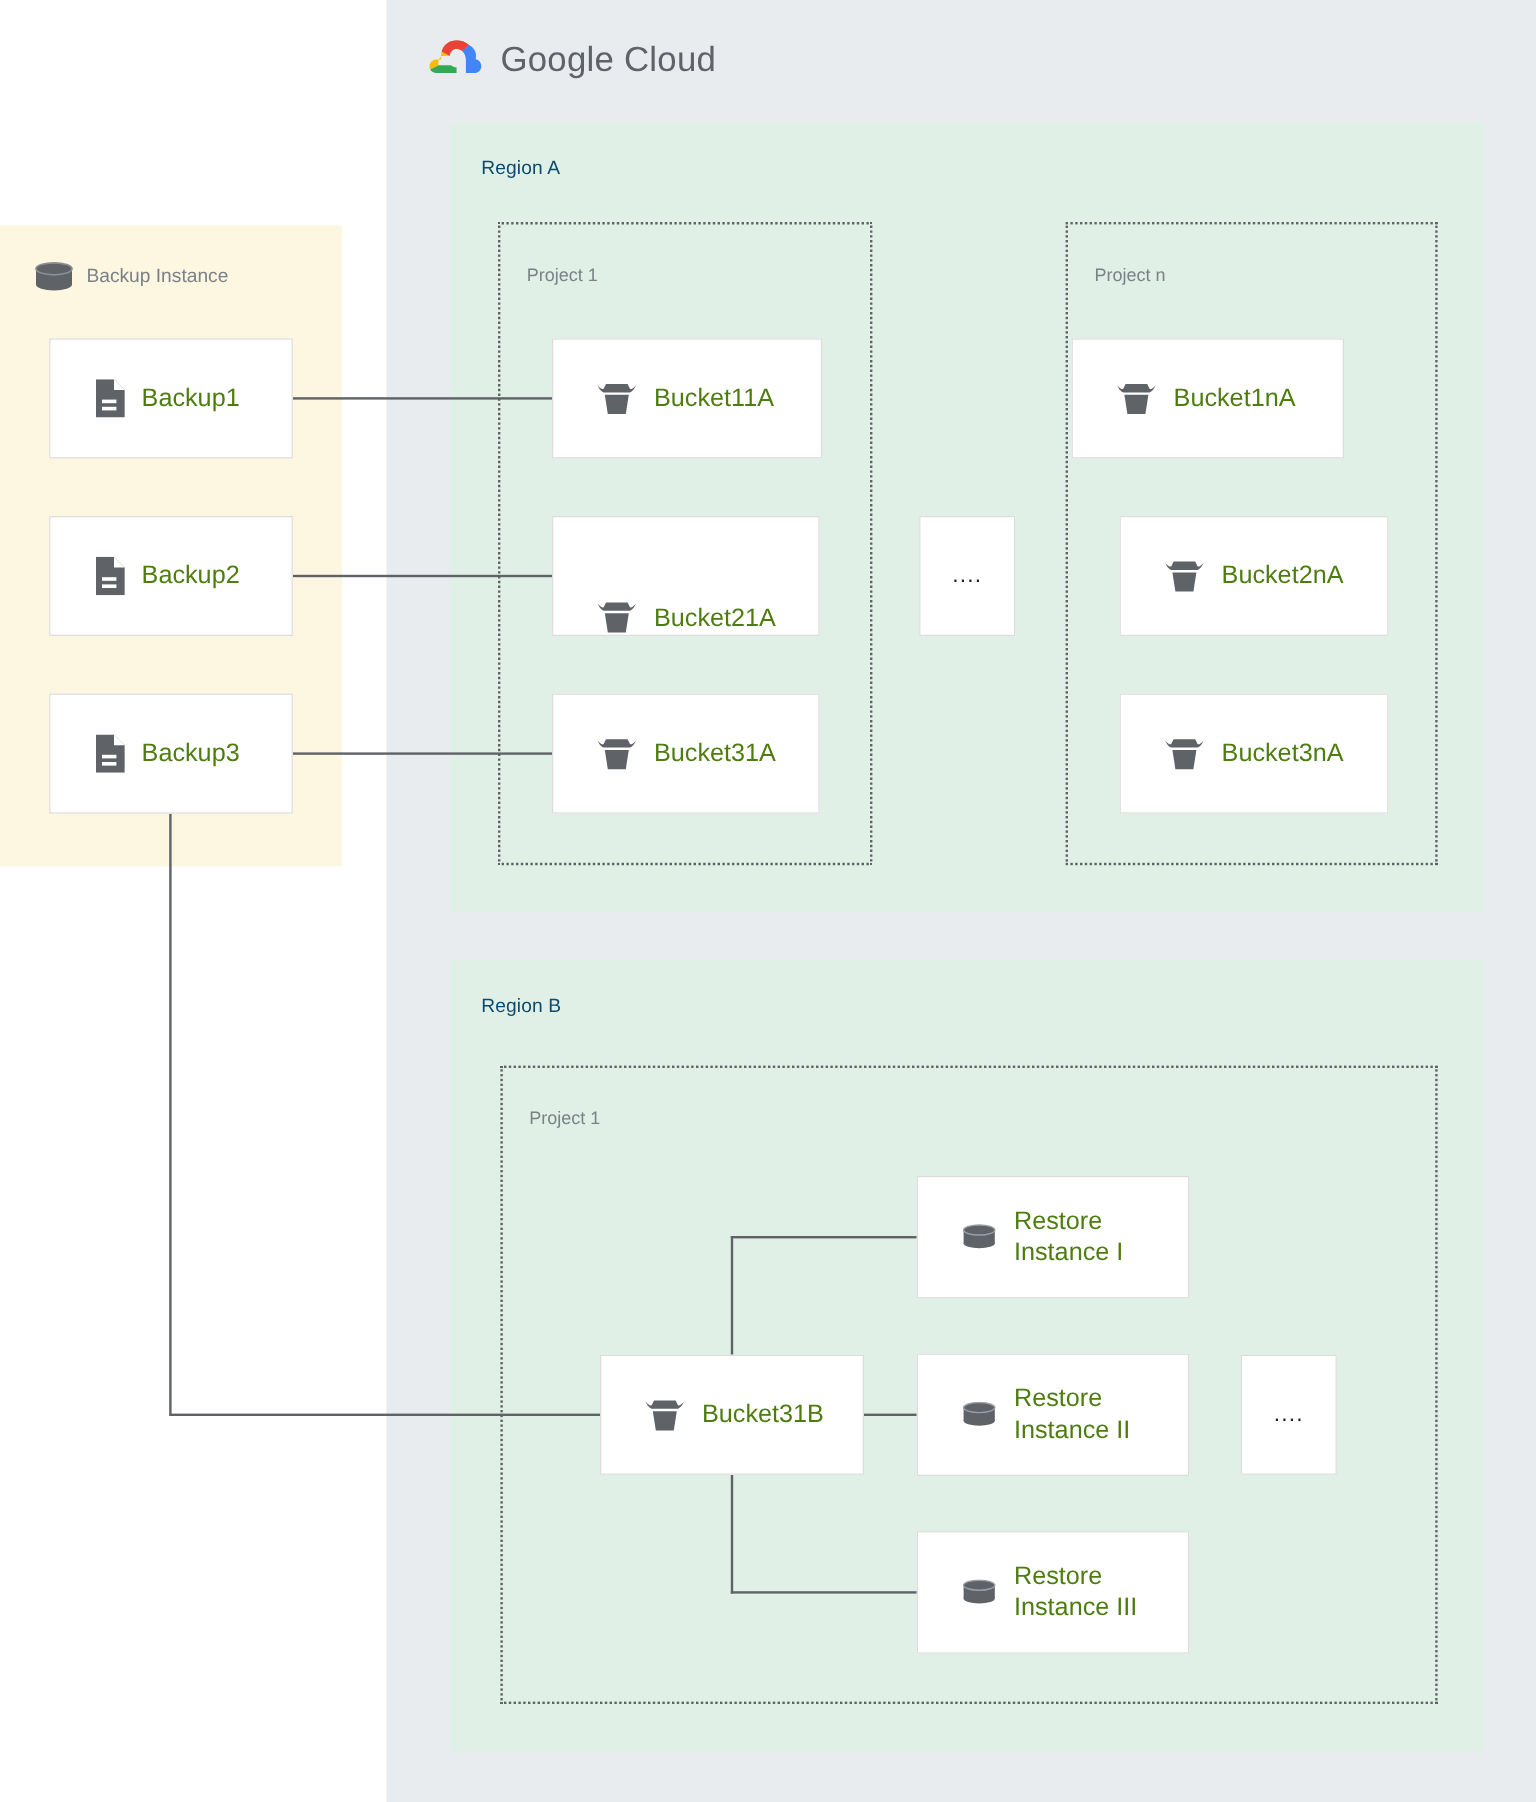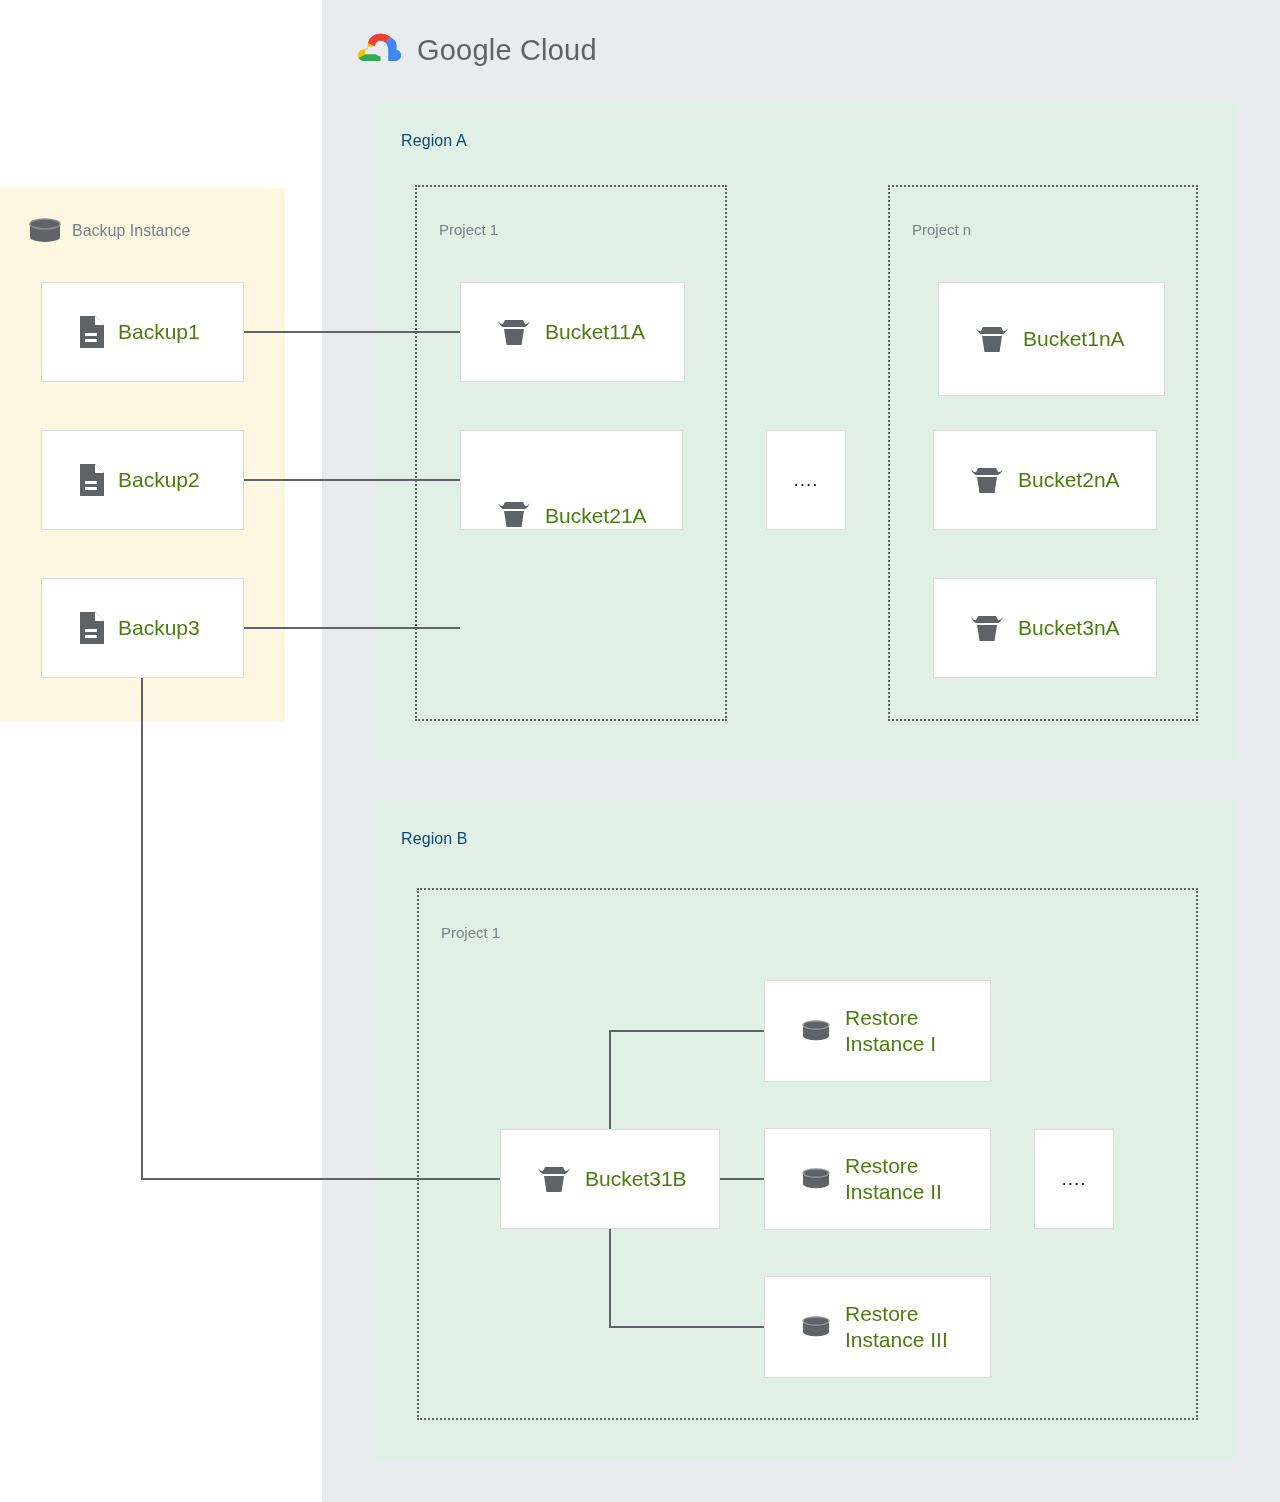--- a/index.html
+++ b/index.html
@@ -73,21 +73,21 @@
   
   #backup1 { left: 41px; top: 282px; width: 203px; height: 100px; }
   #backup2 { left: 41px; top: 430px; width: 203px; height: 100px; }
   #backup3 { left: 41px; top: 578px; width: 203px; height: 100px; }
 
   
   #bucket11a { left: 460px; top: 282px; width: 225px; height: 100px; }
   #bucket21a { left: 460px; top: 430px; width: 223px; height: 100px; align-items: flex-end; }
   #bucket31a { left: 460px; top: 578px; width: 223px; height: 100px; }
   
-  #bucket1na { left: 938px; top: 282px; width: 227px; height: 114px; }
+  #bucket1na { left: 893px; top: 282px; width: 227px; height: 100px; }
   #bucket2na { left: 933px; top: 430px; width: 224px; height: 100px; }
   #bucket3na { left: 933px; top: 578px; width: 224px; height: 100px; }
   
   #ellipsis-a { left: 766px; top: 430px; width: 80px; height: 100px; }
 
   
   #bucket31b { left: 500px; top: 1129px; width: 220px; height: 100px; }
   #restore1   { left: 764px; top: 980px;  width: 227px; height: 102px; }
   #restore2   { left: 764px; top: 1128px; width: 227px; height: 102px; }
   #restore3   { left: 764px; top: 1276px; width: 227px; height: 102px; }
@@ -226,20 +226,27 @@
   </div>
 
   <div class="card" id="bucket21a">
     <svg class="icon icon-bucket" viewBox="0 0 34 30">
       <path d="M1 4 C1 4 3 9 6 10 L28 10 C31 9 33 4 33 4 C33 4 30 8 28 7 L26 3 L8 3 L6 7 C4 8 1 4 1 4 Z" fill="#5f6368"></path>
       <path d="M7 12 L27 12 L24.5 28 L9.5 28 Z" fill="#5f6368"></path>
     </svg>
     <span class="card-label">Bucket21A</span>
   </div>
 
+  <div class="card" id="bucket31a">
+    <svg class="icon icon-bucket" viewBox="0 0 34 30">
+      <path d="M1 4 C1 4 3 9 6 10 L28 10 C31 9 33 4 33 4 C33 4 30 8 28 7 L26 3 L8 3 L6 7 C4 8 1 4 1 4 Z" fill="#5f6368"></path>
+      <path d="M7 12 L27 12 L24.5 28 L9.5 28 Z" fill="#5f6368"></path>
+    </svg>
+    <span class="card-label">Bucket31A</span>
+  </div>
 
   <div class="card ellipsis" id="ellipsis-a">
     <span class="card-label">....</span>
   </div>
 
   <div class="card" id="bucket1na">
     <svg class="icon icon-bucket" viewBox="0 0 34 30">
       <path d="M1 4 C1 4 3 9 6 10 L28 10 C31 9 33 4 33 4 C33 4 30 8 28 7 L26 3 L8 3 L6 7 C4 8 1 4 1 4 Z" fill="#5f6368"></path>
       <path d="M7 12 L27 12 L24.5 28 L9.5 28 Z" fill="#5f6368"></path>
     </svg>

